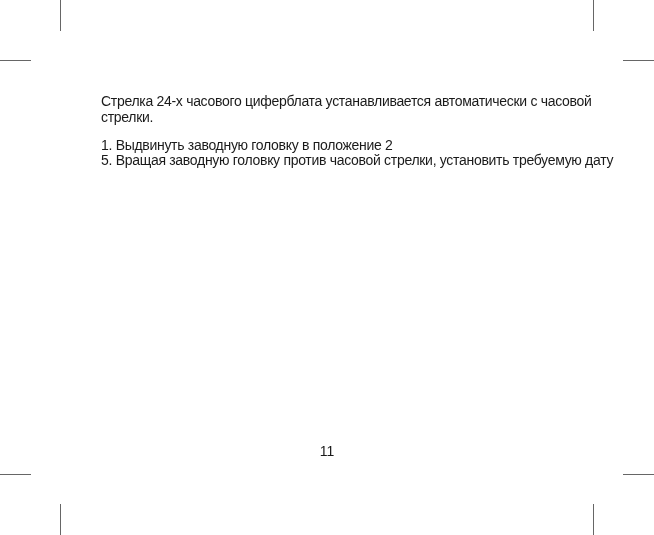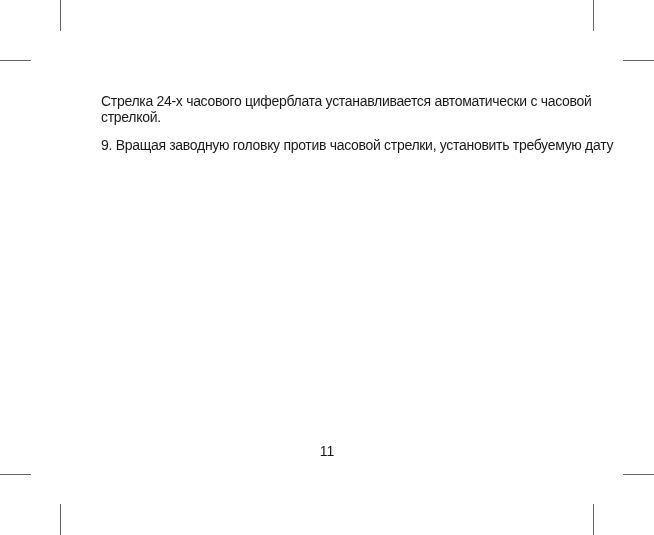--- a/index.html
+++ b/index.html
@@ -68,25 +68,26 @@
   <div class="crop-mark crop-h cm-tr-h"></div>
   <div class="crop-mark crop-h cm-bl-h"></div>
   <div class="crop-mark crop-v cm-bl-v"></div>
   <div class="crop-mark crop-h cm-br-h"></div>
   <div class="crop-mark crop-v cm-br-v"></div>
 
   <div class="text-block">
 
     <div class="intro-paragraph">
       <div class="line">Стрелка 24-х часового циферблата устанавливается автоматически с часовой</div>
-      <div class="line">стрелкой.</div>
+      <div class="line">стрелки.</div>
     </div>
 
 
     <ol class="steps">
-      <li class="line">9. Вращая заводную головку против часовой стрелки, установить требуемую дату</li>
+      <li class="line">1. Выдвинуть заводную головку в положение 2</li>
+      <li class="line">5. Вращая заводную головку против часовой стрелки, установить требуемую дату</li>
     </ol>
 
   </div>
 
   <div class="page-number">11</div>
 
 </div>
 
 </body></html>

